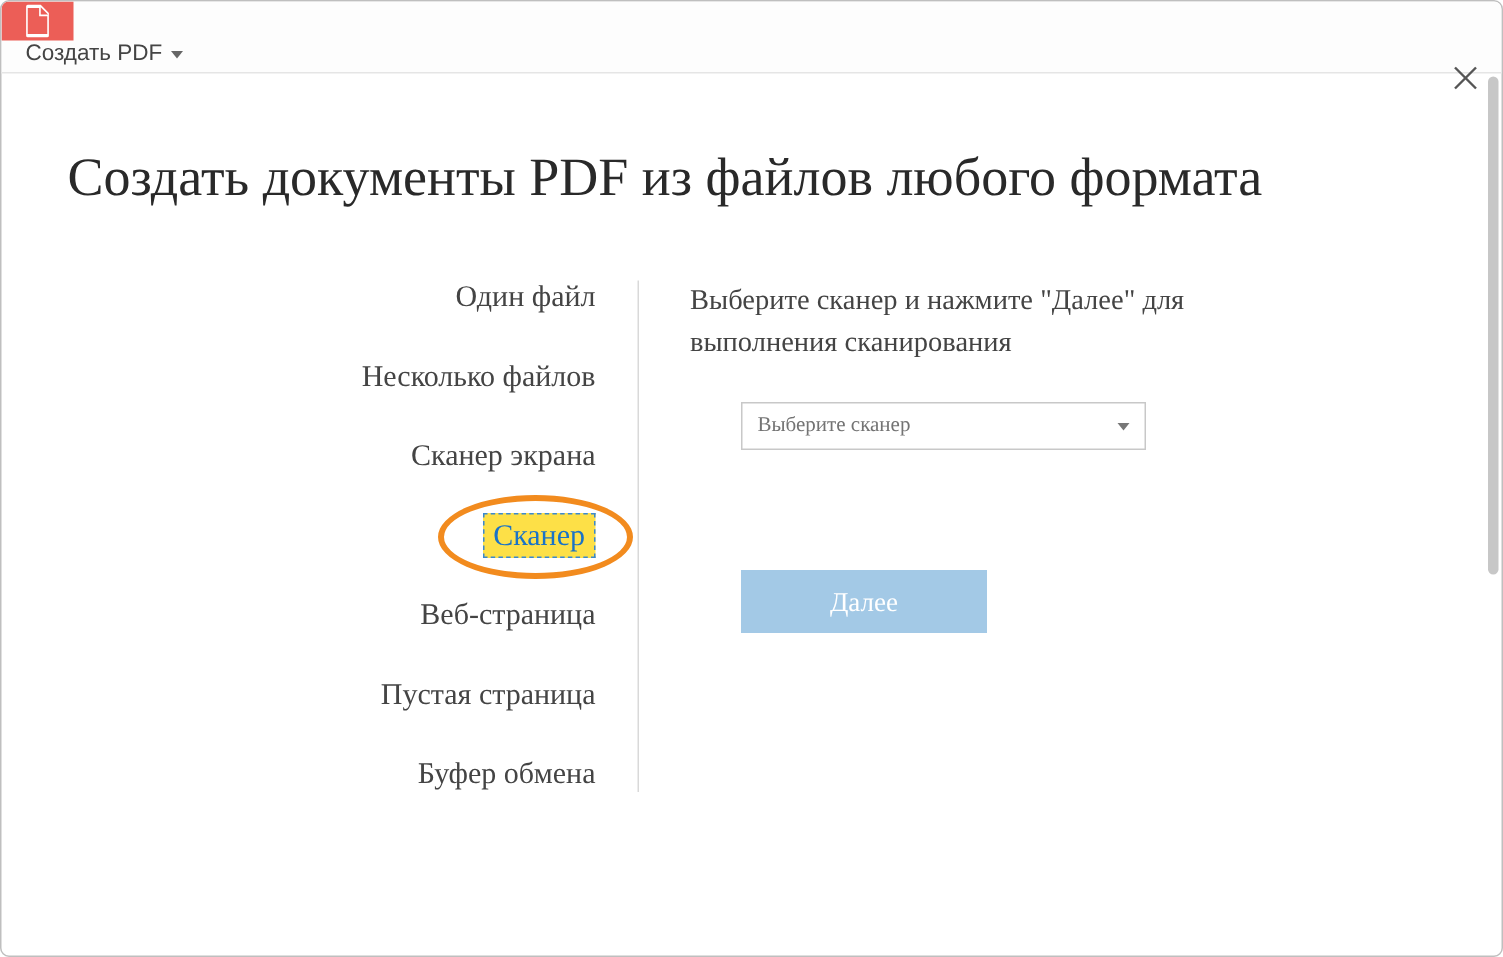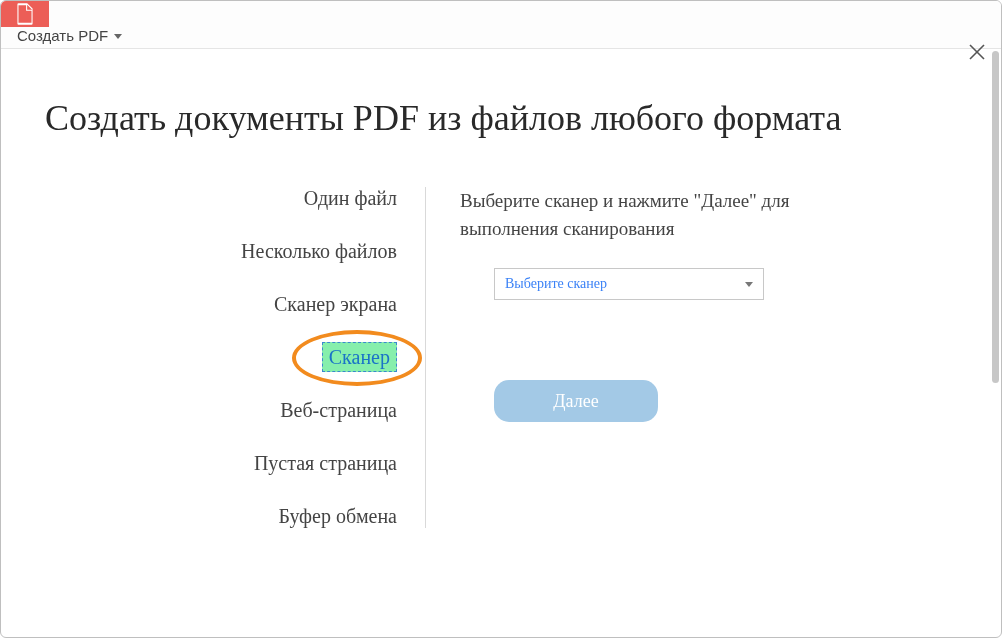--- a/index.html
+++ b/index.html
@@ -48,21 +48,21 @@
     align-items: flex-end; padding-right: 28px;
   }
   .opt {
     font-size: 20px; color: #444; cursor: pointer; text-align: left;
   }
   .opt.selected-wrap { position: relative; }
   .opt.selected {
     color: #1a73c7;
     border: 1px dashed #3a88cf;
     padding: 3px 6px;
-    background: #86efac;
+    background: #fde047;
   }
   .highlight-ring {
     position: absolute;
     width: 130px; height: 56px;
     border: 4px solid #f28b1e;
     border-radius: 50%;
     left: -30px; top: -16px;
     pointer-events: none;
   }
   .divider {
@@ -72,35 +72,34 @@
     flex: 1; padding-left: 34px; max-width: 380px;
   }
   .instr {
     font-size: 19px; color: #444; line-height: 1.45;
   }
   .select {
     margin-top: 26px; margin-left: 34px;
     width: 270px; height: 32px;
     border: 1px solid #c8c8c8;
     display: flex; align-items: center; justify-content: space-between;
-    padding: 0 10px; font-size: 14px; color: #3b82f6;
+    padding: 0 10px; font-size: 14px; color: #737373;
     cursor: pointer; background: #fff;
   }
   .select .tri {
     width: 0; height: 0; border-left: 4px solid transparent;
     border-right: 4px solid transparent; border-top: 5px solid #777;
   }
   .next-btn {
     margin-top: 80px; margin-left: 34px;
     width: 164px; height: 42px;
     background: #a3c9e6; color: #fff;
     font-size: 18px; font-weight: 500;
     display: flex; align-items: center; justify-content: center;
     cursor: default;
-    border-radius: 15px;
   }
   .scrollbar {
     position: absolute; right: 2px; top: 50px;
     width: 7px; height: 584px;
   }
   .thumb {
     position: absolute; top: 0; width: 7px; height: 332px;
     background: #c7c7c7; border-radius: 4px;
   }
 </style>

